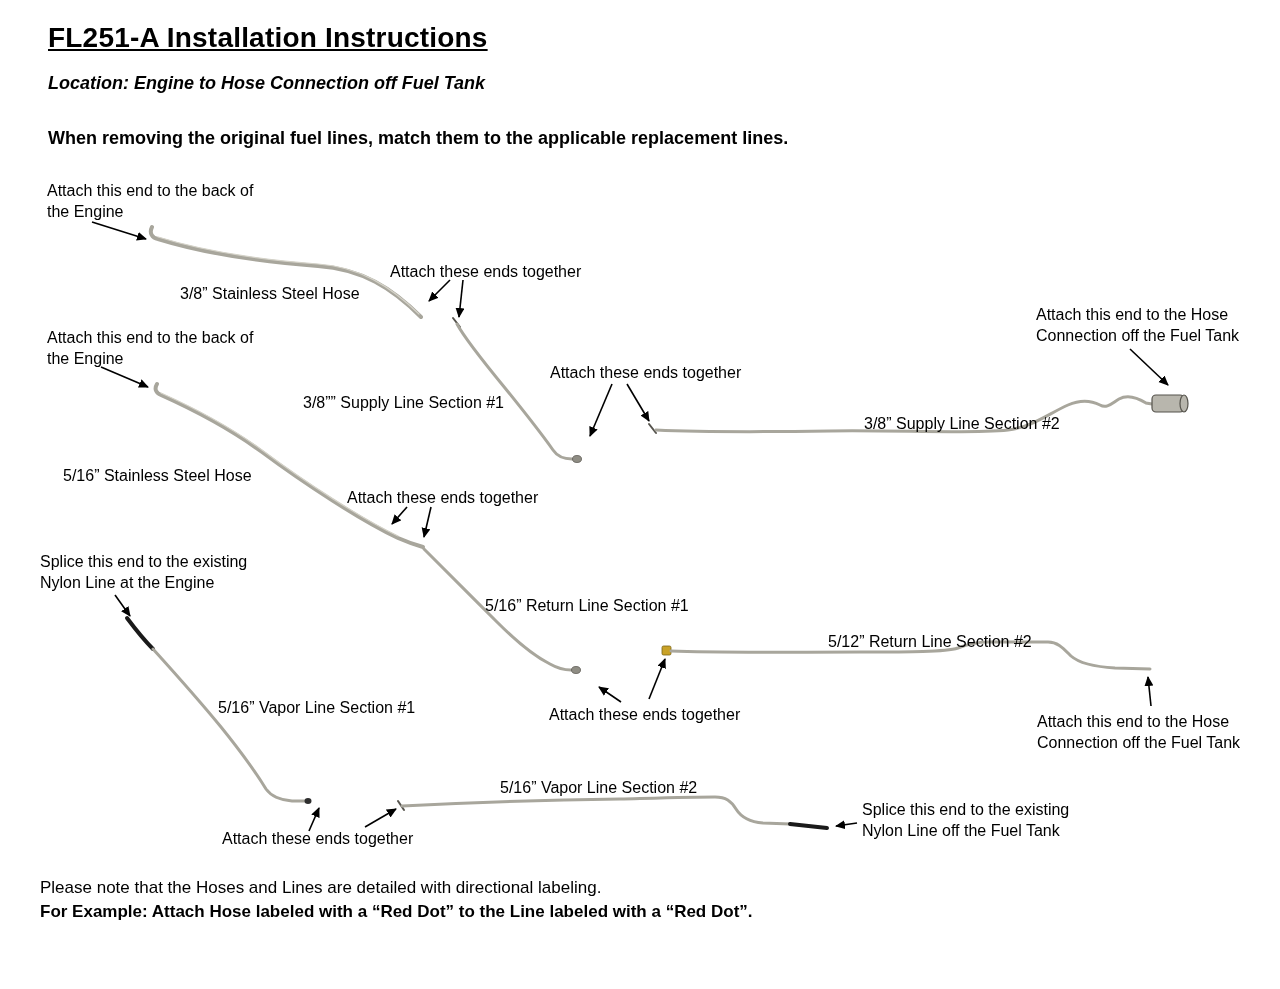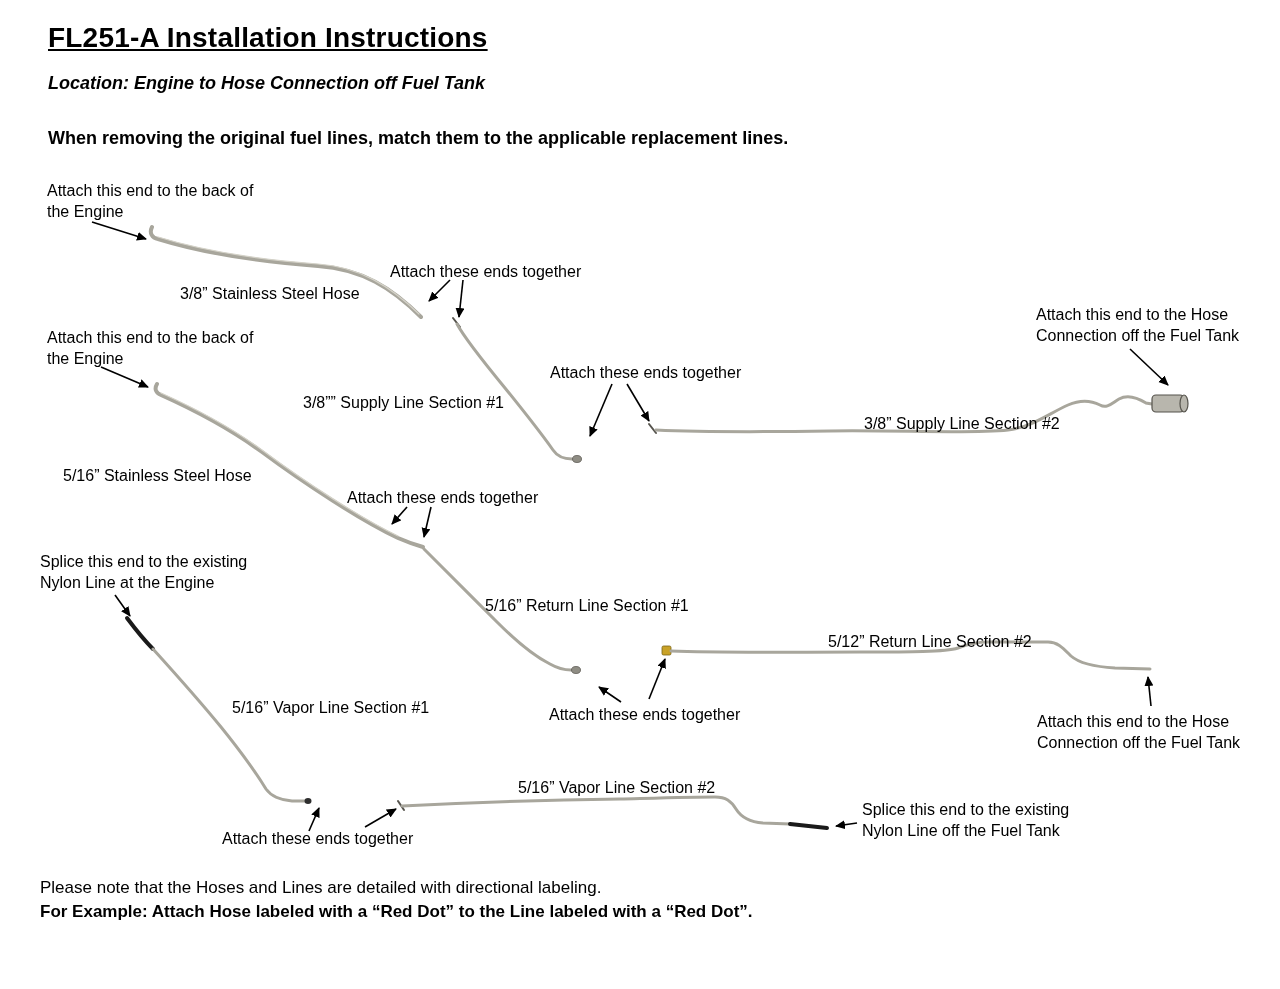--- a/index.html
+++ b/index.html
@@ -97,25 +97,25 @@
   <div class="lbl" style="left:550px; top:362px;">Attach these ends together</div>
   <div class="lbl" style="left:1036px; top:304px;">Attach this end to the Hose
 Connection off the Fuel Tank</div>
   <div class="lbl" style="left:820px; top:413px;margin-left:44px;">3/8” Supply Line Section #2</div>
   <div class="lbl" style="left:63px; top:465px;">5/16” Stainless Steel Hose</div>
   <div class="lbl" style="left:347px; top:487px;">Attach these ends together</div>
   <div class="lbl" style="left:40px; top:551px;">Splice this end to the existing
 Nylon Line at the Engine</div>
   <div class="lbl" style="left:485px; top:595px;">5/16” Return Line Section #1</div>
   <div class="lbl" style="left:828px; top:631px;">5/12” Return Line Section #2</div>
-  <div class="lbl" style="left:232px; top:697px;">5/16” Vapor Line Section #1</div>
+  <div class="lbl" style="left:218px; top:697px;">5/16” Vapor Line Section #1</div>
   <div class="lbl" style="left:549px; top:704px;">Attach these ends together</div>
   <div class="lbl" style="left:1037px; top:711px;">Attach this end to the Hose
 Connection off the Fuel Tank</div>
-  <div class="lbl" style="left:518px; top:777px;">5/16” Vapor Line Section #2</div>
+  <div class="lbl" style="left:500px; top:777px;">5/16” Vapor Line Section #2</div>
   <div class="lbl" style="left:862px; top:799px;">Splice this end to the existing
 Nylon Line off the Fuel Tank</div>
   <div class="lbl" style="left:222px; top:828px;">Attach these ends together</div>
 
   <p class="footer1">Please note that the Hoses and Lines are detailed with directional labeling.</p>
   <p class="footer2">For Example: Attach Hose labeled with a “Red Dot” to the Line labeled with a “Red Dot”.</p>
 
 </div>
 
 </body></html>

